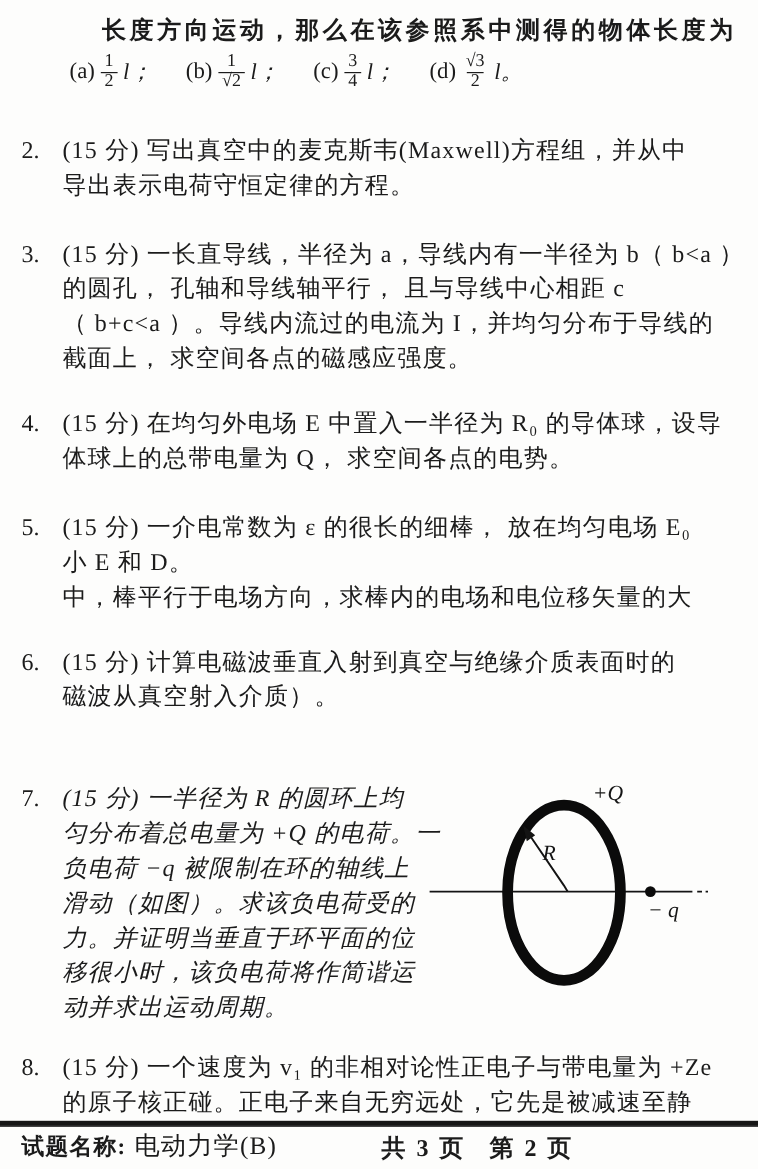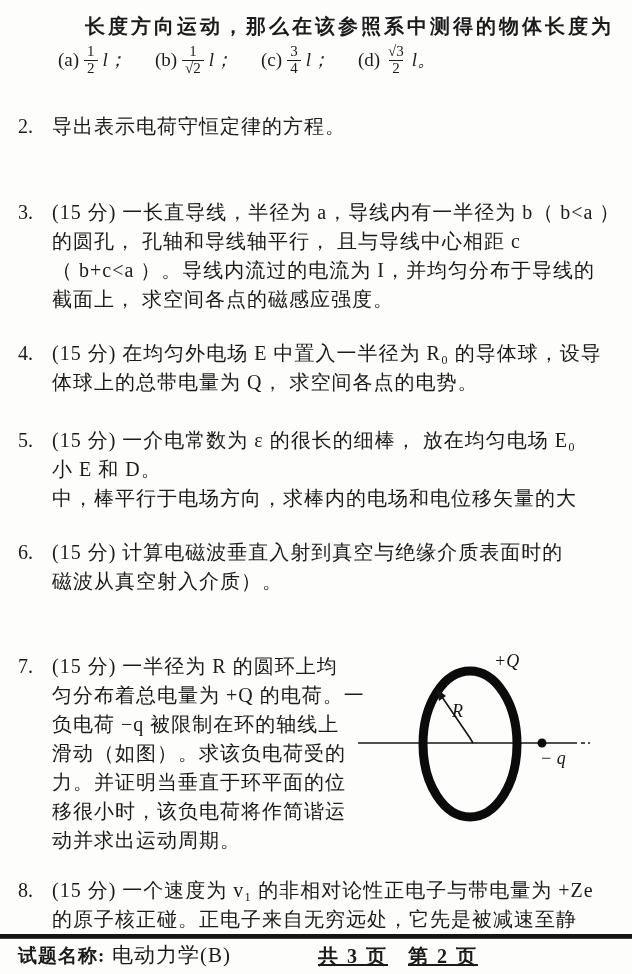--- a/index.html
+++ b/index.html
@@ -29,36 +29,36 @@
   .frac .num{padding:0 3px;}
   .frac .den{border-top:1px solid #1b1b1b;padding:0 3px;}
   .opt-tail{font-style:italic;font-size:19px;}
   
   .q{position:absolute;left:0;width:632px;}
   .qno{position:absolute;left:18px;top:0;font-size:20px;line-height:29px;}
   .qbody{position:absolute;left:52px;top:0;}
   .tline{font-size:20px;line-height:29px;letter-spacing:1px;white-space:nowrap;}
   #q2{top:112px;} #q3{top:198px;} #q4{top:339px;} #q5{top:426px;}
   #q6{top:538px;} #q7{top:652px;} #q8{top:876px;}
-  #q7 .qbody{width:305px;}
+  #q7 .qbody{width:305px;font-style:italic;}
   
   .figure{position:absolute;left:352px;top:650px;width:245px;height:195px;}
   .figure svg{display:block;}
   .fig-label{font-style:italic;font-size:18px;fill:#141414;
              font-family:"Liberation Serif","DejaVu Serif",serif;}
   
   .footer-rule{position:absolute;left:0;top:934px;width:632px;height:4px;
                background:#161616;border-bottom:1px solid #444;}
   .footer-label{position:absolute;left:18px;top:943px;
                 font-size:19px;font-weight:bold;letter-spacing:1px;}
   .footer-title{position:absolute;left:112px;top:941px;
                 font-size:21px;font-weight:normal;letter-spacing:1px;}
   .footer-pages{position:absolute;left:318px;top:943px;
                 font-size:20px;font-weight:bold;letter-spacing:2px;
-                display:flex;gap:20px;white-space:nowrap;text-decoration:underline;}
+                display:flex;gap:20px;white-space:nowrap;}
 </style>
 </head>
 <body>
 
 <div class="page">
 
   <div class="intro-line">长度方向运动，那么在该参照系中测得的物体长度为</div>
 
   <div class="options">
     <span class="opt">
@@ -91,20 +91,21 @@
         <span class="num">√3</span>
         <span class="den">2</span>
       </span>
       <span class="opt-tail">l。</span>
     </span>
   </div>
 
   <div class="q" id="q2">
     <div class="qno">2.</div>
     <div class="qbody">
+        <div class="tline">(15 分) 写出真空中的麦克斯韦(Maxwell)方程组，并从中</div>
         <div class="tline">导出表示电荷守恒定律的方程。</div>
       </div>
   </div>
 
   <div class="q" id="q3">
     <div class="qno">3.</div>
     <div class="qbody">
         <div class="tline">(15 分) 一长直导线，半径为 a，导线内有一半径为 b（ b&lt;a ）</div>
         <div class="tline">的圆孔， 孔轴和导线轴平行， 且与导线中心相距 c</div>
         <div class="tline">（ b+c&lt;a ）。导线内流过的电流为 I，并均匀分布于导线的</div>

